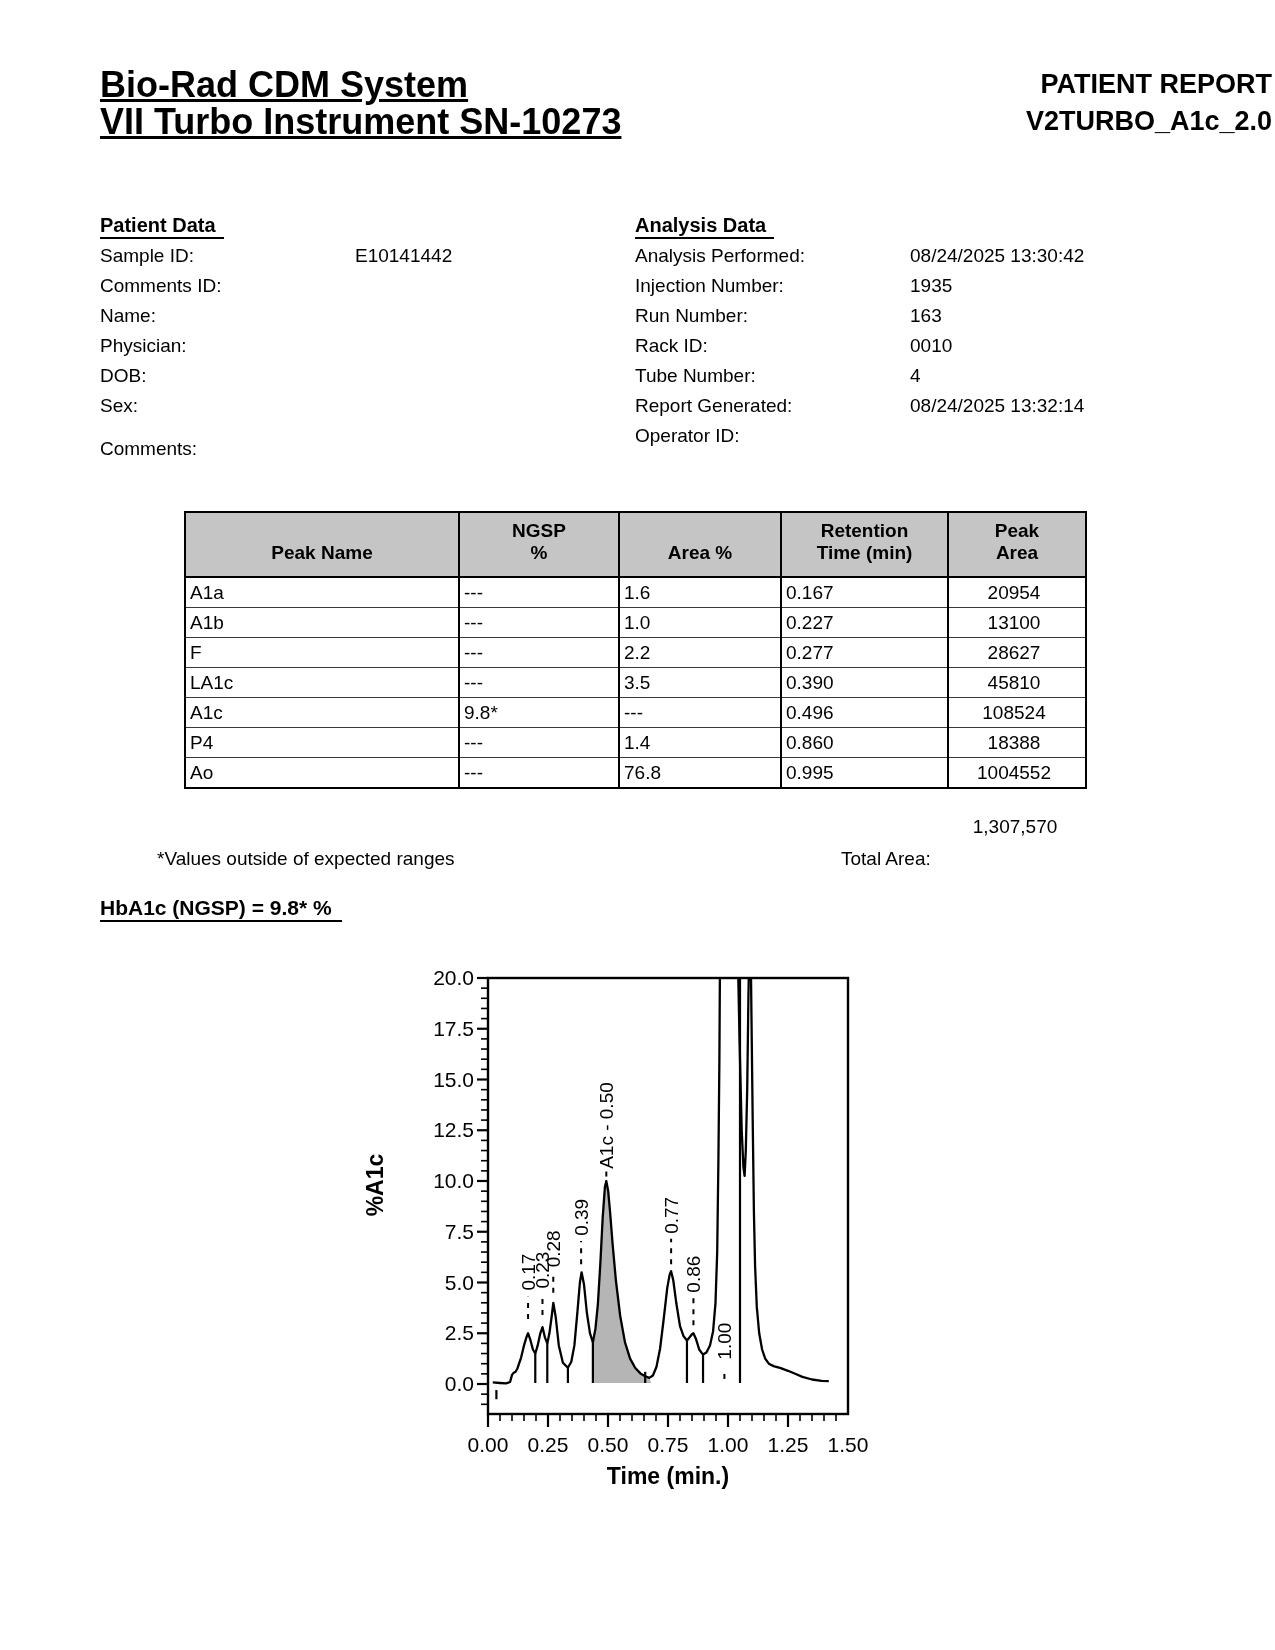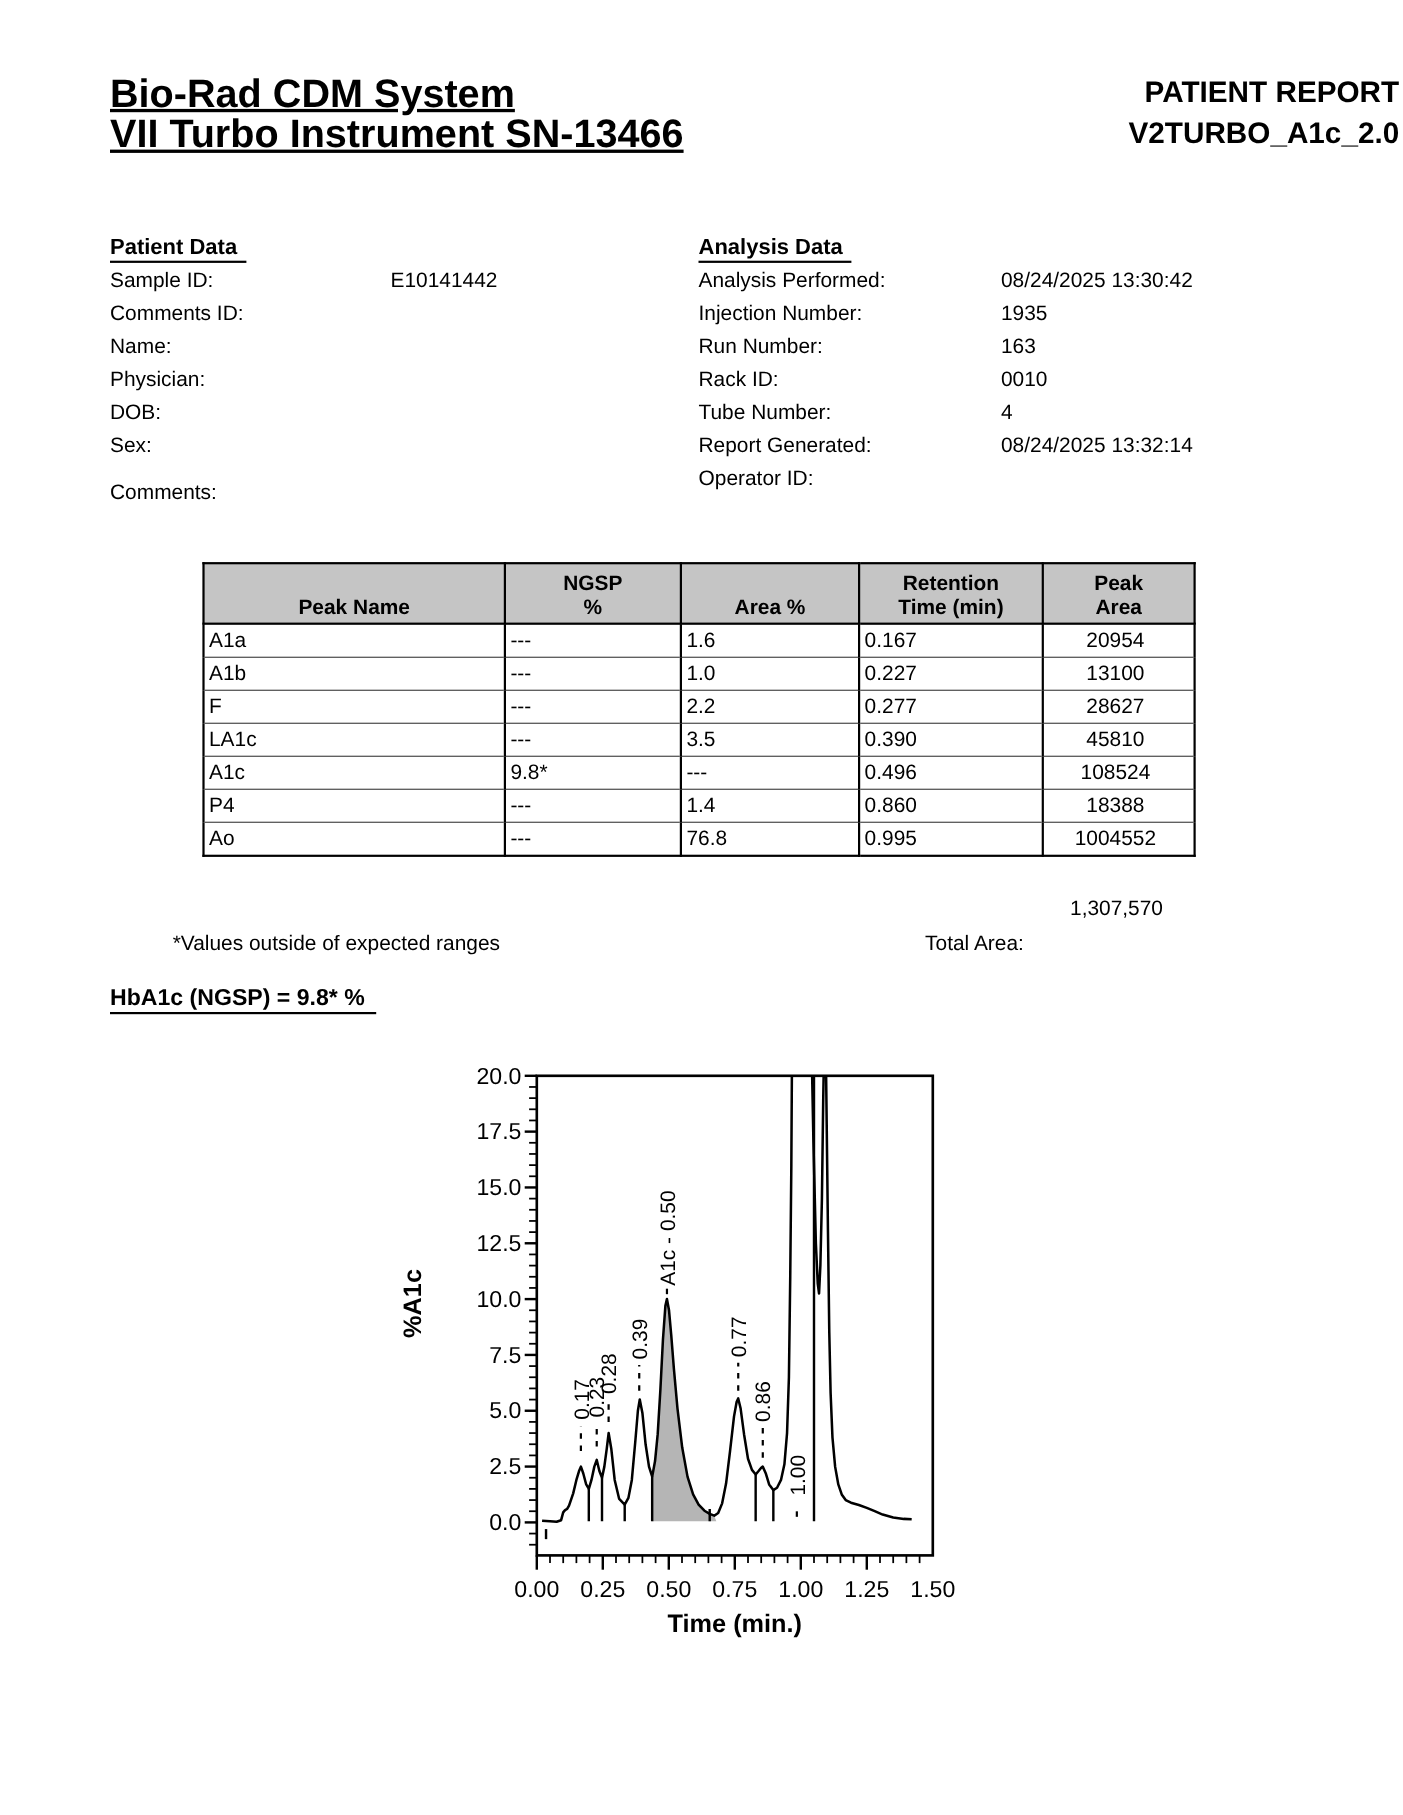--- a/index.html
+++ b/index.html
@@ -14,36 +14,36 @@
   .kv-row{height:30px;font-size:19px;white-space:nowrap;}
   .kv-label{display:inline-block;}
   .patient .kv-label{width:255px;}
   .analysis .kv-label{width:275px;}
   .comments{left:100px;top:438px;font-size:19px;}
   
   table.peaks{position:absolute;left:184px;top:511px;width:901px;border-collapse:collapse;
               font-size:19px;table-layout:fixed;}
   table.peaks th, table.peaks td{border-left:2px solid #000;border-right:2px solid #000;padding:1px 4px;}
   table.peaks thead th{background:#c5c5c5;border-bottom:2px solid #000;border-top:2px solid #000;
-                       vertical-align:bottom;font-weight:bold;text-align:center;height:50px;padding-bottom:2px;}
+                       vertical-align:bottom;font-weight:bold;text-align:center;height:50px;padding-bottom:12px;}
   table.peaks tbody td{border-top:1.5px solid #3a3a3a;text-align:left;height:27px;}
   table.peaks tbody tr:last-child td{border-bottom:2.5px solid #000;}
   table.peaks td.num{text-align:center;padding-right:10px;}
   .hline{font-size:19px;}
   .result{left:100px;top:896px;font-size:21px;font-weight:bold;border-bottom:2.5px solid #000;padding-right:10px;}
   svg text{font-family:"Liberation Sans", sans-serif;}
 </style>
 </head>
 <body>
 
 <div class="page">
 
   <div class="abs brand">
     <div>Bio-Rad CDM System</div>
-    <div>VII Turbo Instrument SN-13466</div>
+    <div>VII Turbo Instrument SN-10273</div>
   </div>
   <div class="abs rpt">
     <div>PATIENT REPORT</div>
     <div>V2TURBO_A1c_2.0</div>
   </div>
 
   <div class="abs patient" style="left:100px;top:214px;width:520px;">
     <span class="sec-title">Patient Data</span>
     <div style="margin-top:6px;" id="patient-fields">
         <div class="kv-row"><span class="kv-label">Sample ID:</span><span class="kv-value">E10141442</span></div>

